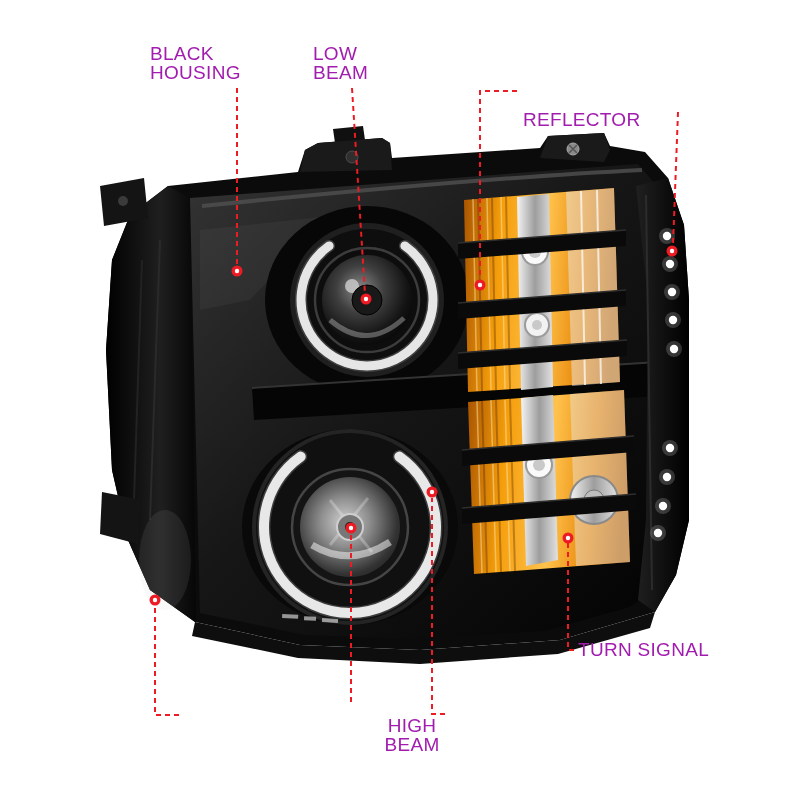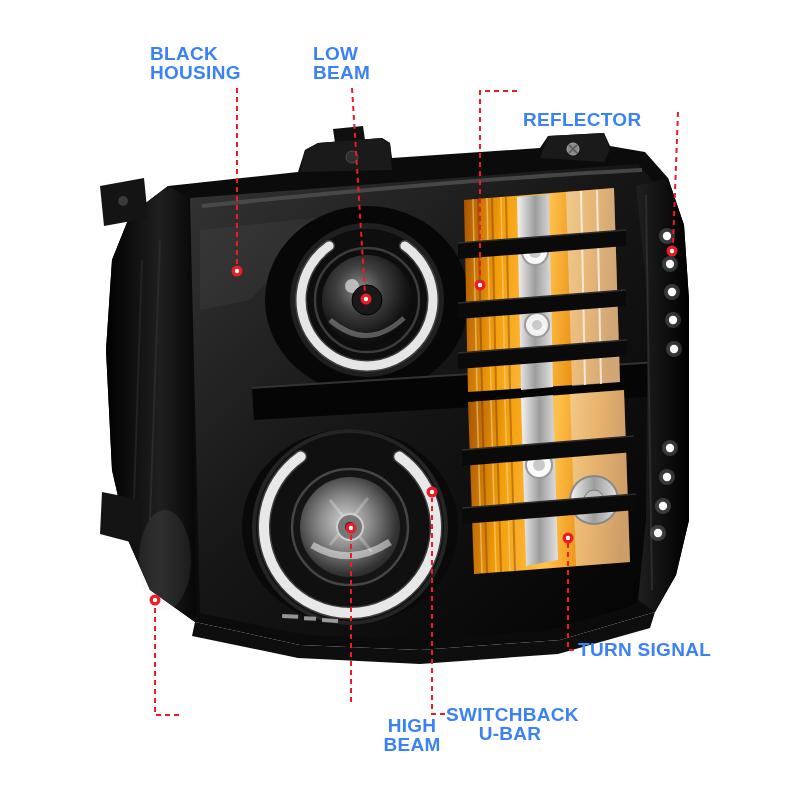--- a/index.html
+++ b/index.html
@@ -15,24 +15,24 @@
     position:relative;
     width:800px;
     height:800px;
     background:var(--background);
     overflow:hidden;
   }
   .stage svg{position:absolute;left:0;top:0;}
   .callout-label{
     position:absolute;
     font-size:19px;
-    font-weight:700;
+    font-weight:400;
     line-height:19px;
     letter-spacing:0.3px;
-    color:#3b82f6;
+    color:#a21caf;
     white-space:nowrap;
   }
   .callout-label span{display:block;}
   .cl-line{
     stroke:var(--accent-red);
     stroke-width:2;
     stroke-dasharray:5 4;
     fill:none;
   }
   .cl-dot-outer{fill:var(--accent-red);}
@@ -294,24 +294,20 @@
     <span>REFLECTOR</span>
     <span></span>
   </div>
 
 
   <div class="callout-label" style="left:578px;top:640px;">
     <span>TURN SIGNAL</span>
     <span></span>
   </div>
 
-  <div class="callout-label" style="left:446px;top:705px;width:128px;text-align:center;">
-    <span>SWITCHBACK</span>
-    <span>U-BAR</span>
-  </div>
 
   <div class="callout-label" style="left:362px;top:705px;width:100px;text-align:center;margin-top:11px;">
     <span>HIGH</span>
     <span>BEAM</span>
   </div>
 
 
 </div>
 
 </body></html>

